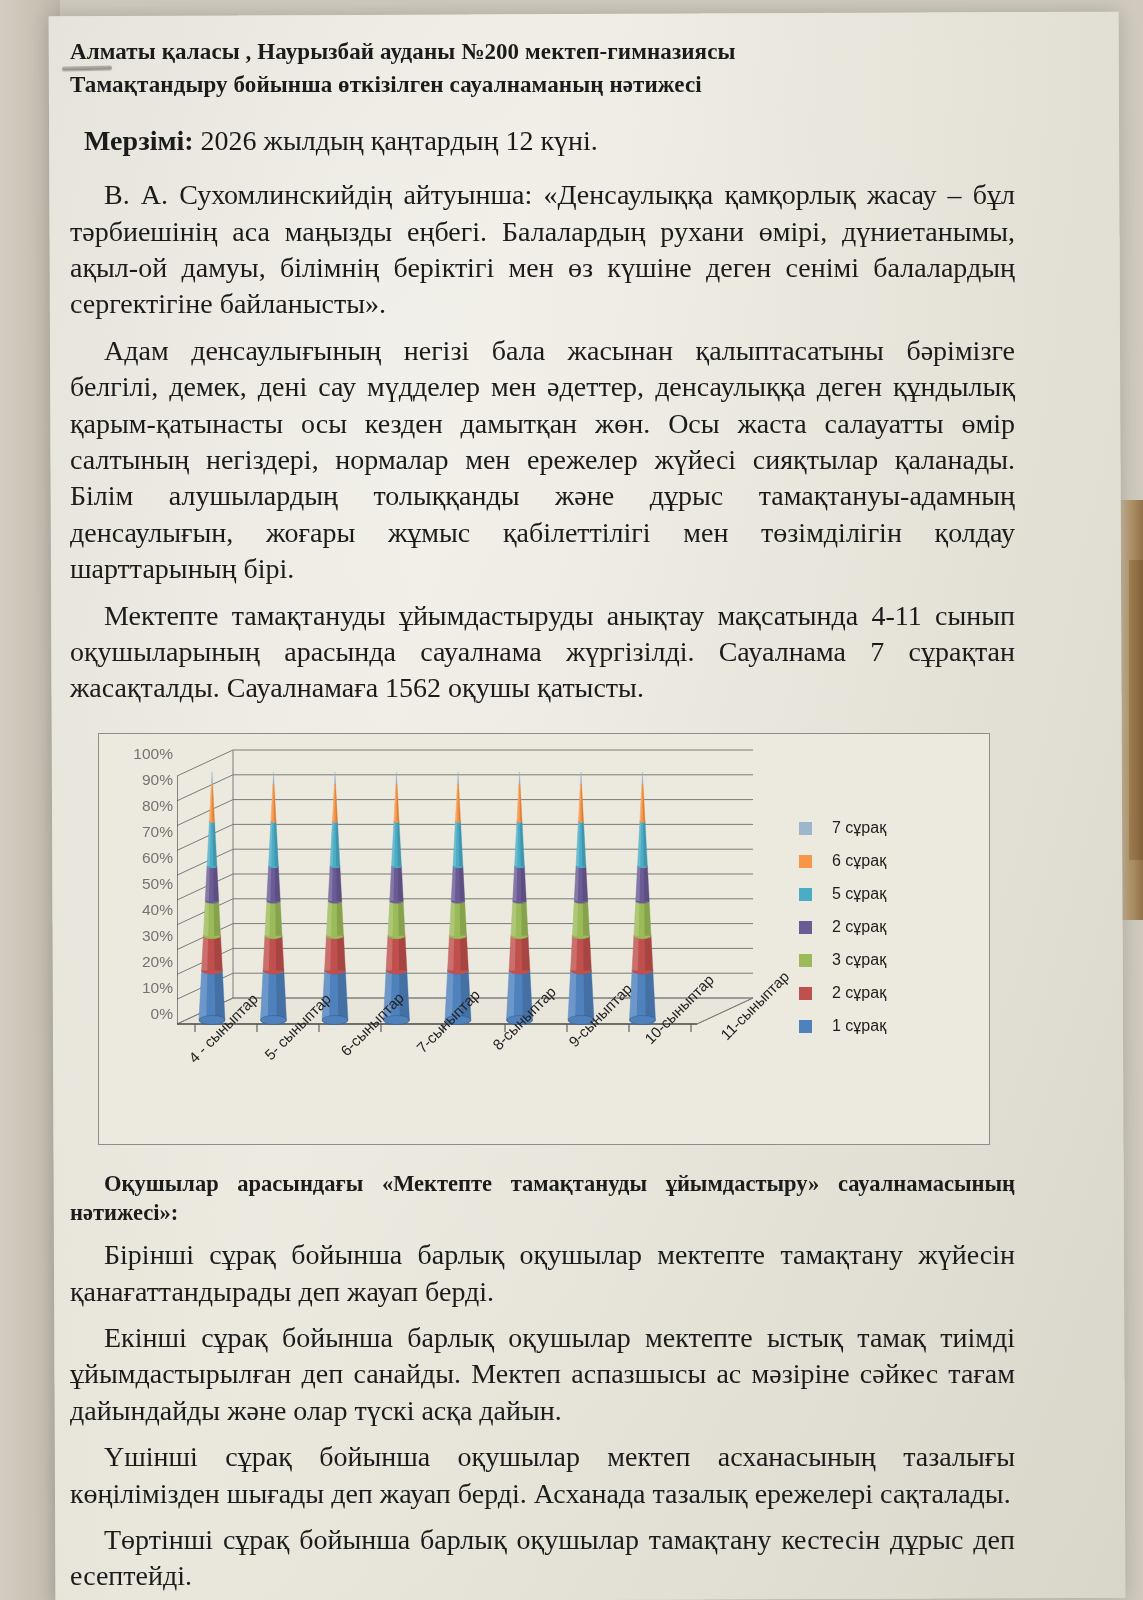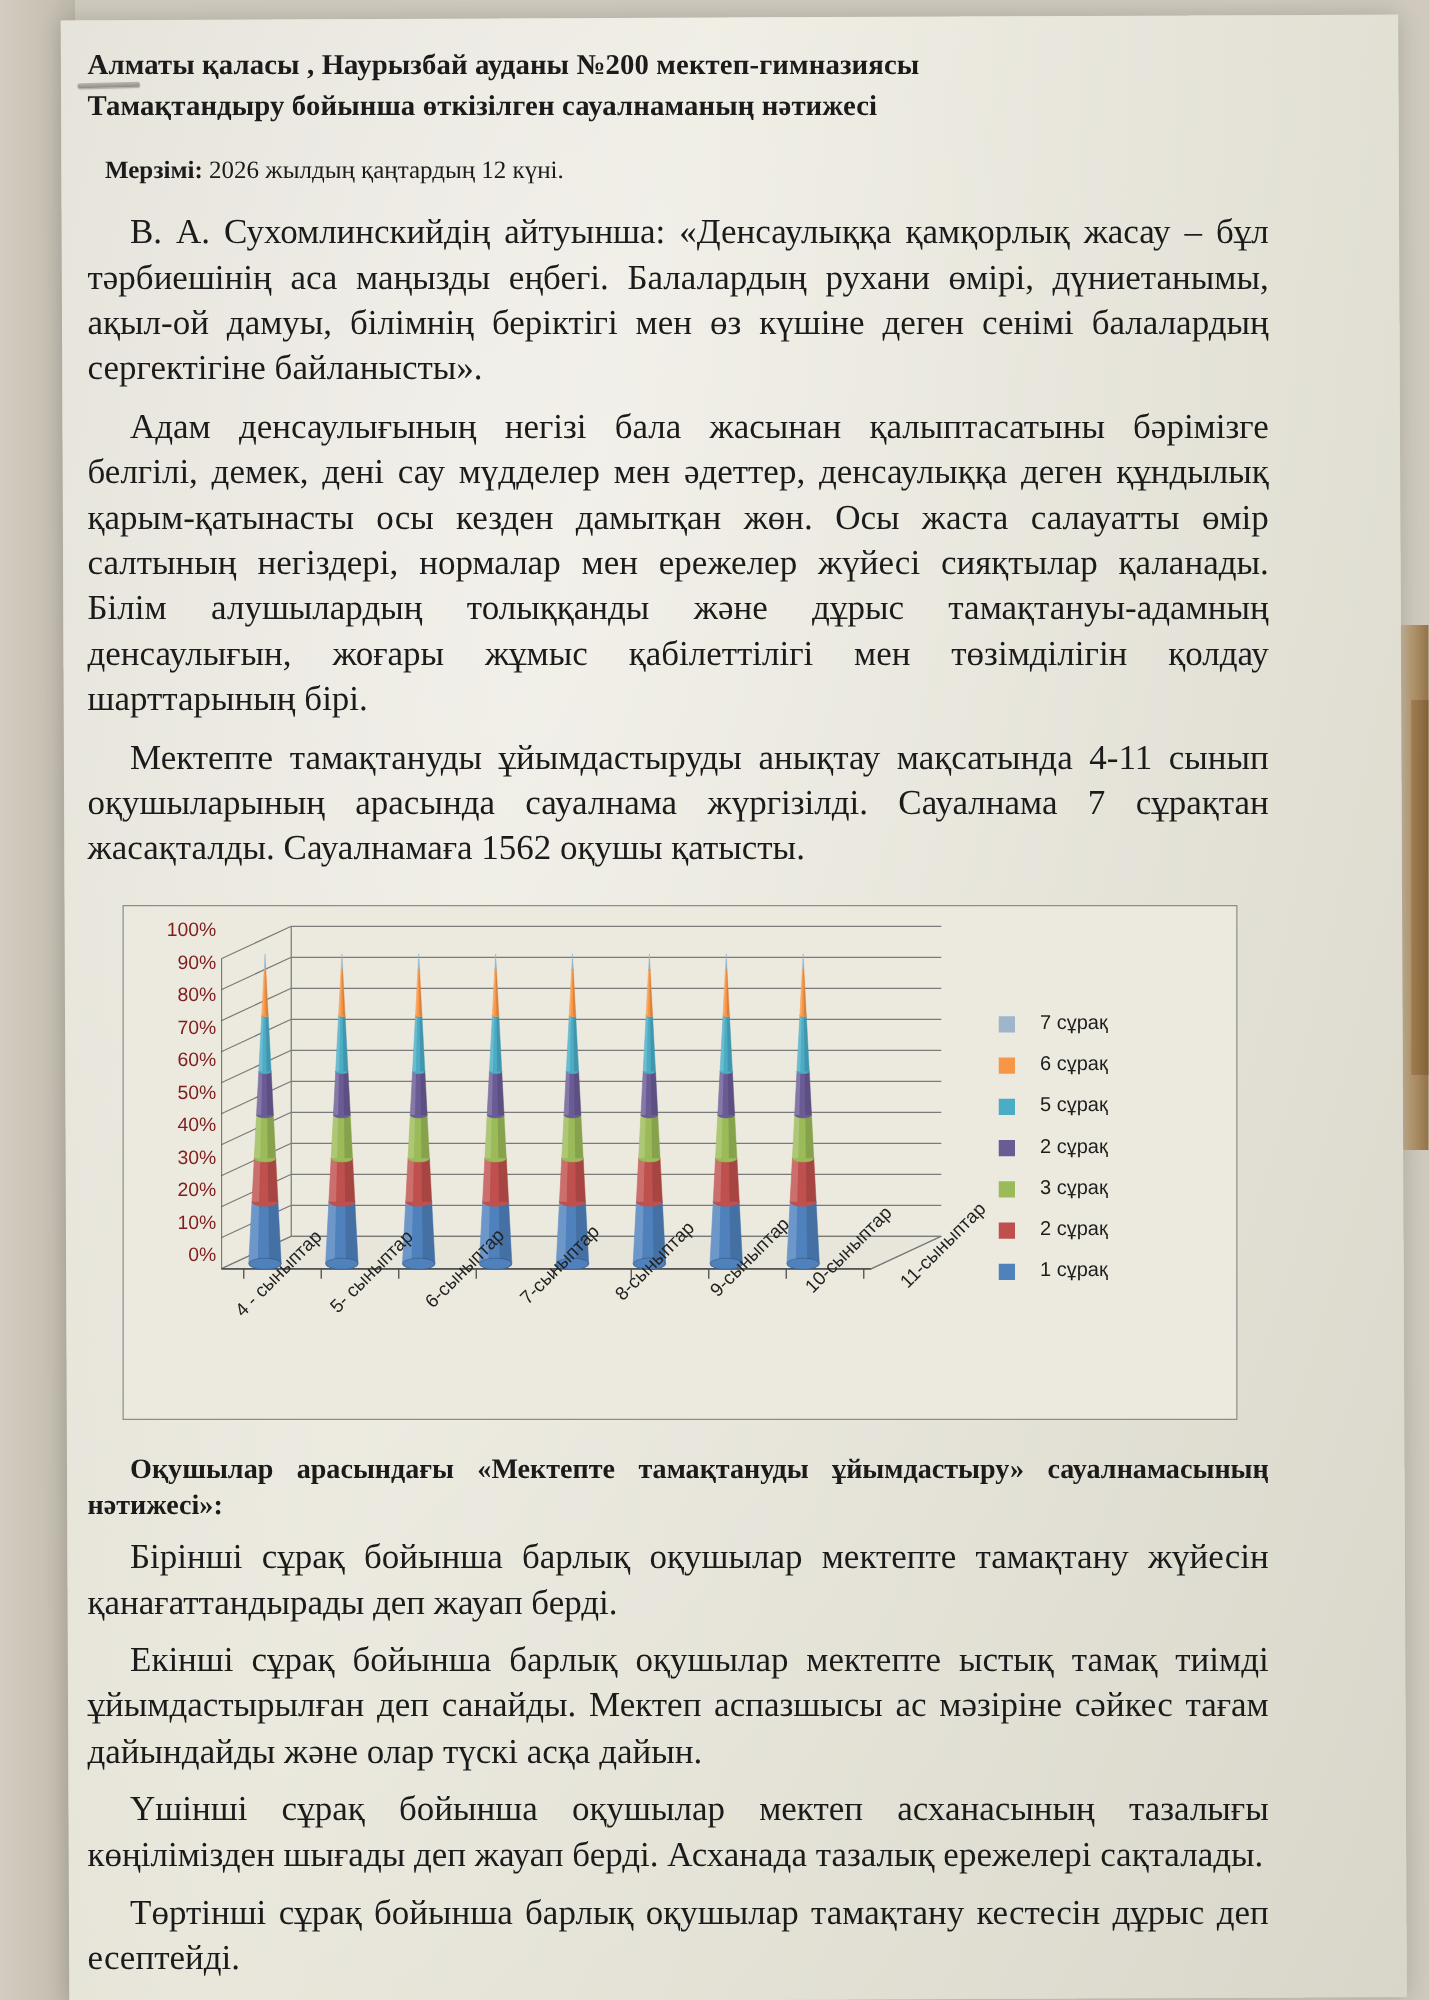--- a/index.html
+++ b/index.html
@@ -74,21 +74,21 @@
     font-size: 23px;
     line-height: 1.42;
     font-weight: bold;
     text-align: left;
     margin: 0;
     letter-spacing: .1px;
   }
   h1.doc-title .line2 { display:block; }
 
   .date-line {
-    font-size: 20px;
+    font-size: 28px;
     margin: 24px 0 0 14px;
   }
   .date-line .lbl { font-weight: bold; }
 
   p.body {
     font-size: 28px;
     line-height: 1.30;
     text-align: justify;
     text-justify: inter-word;
     margin: 10px 0 0 0;
@@ -113,21 +113,21 @@
   .y-labels {
     position: absolute;
     left: 12px; top: 18px;
     width: 62px; height: 262px;
   }
   .y-labels span {
     position: absolute;
     right: 0;
     font-family: "Liberation Sans", sans-serif;
     font-size: 15.5px;
-    color: #7f1d1d;
+    color: #737373;
     white-space: nowrap;
     transform: translateY(-50%);
   }
   .plot {
     position: absolute;
     left: 78px; top: 14px;
     width: 600px; height: 276px;
   }
   .plot svg { display:block; }
 

